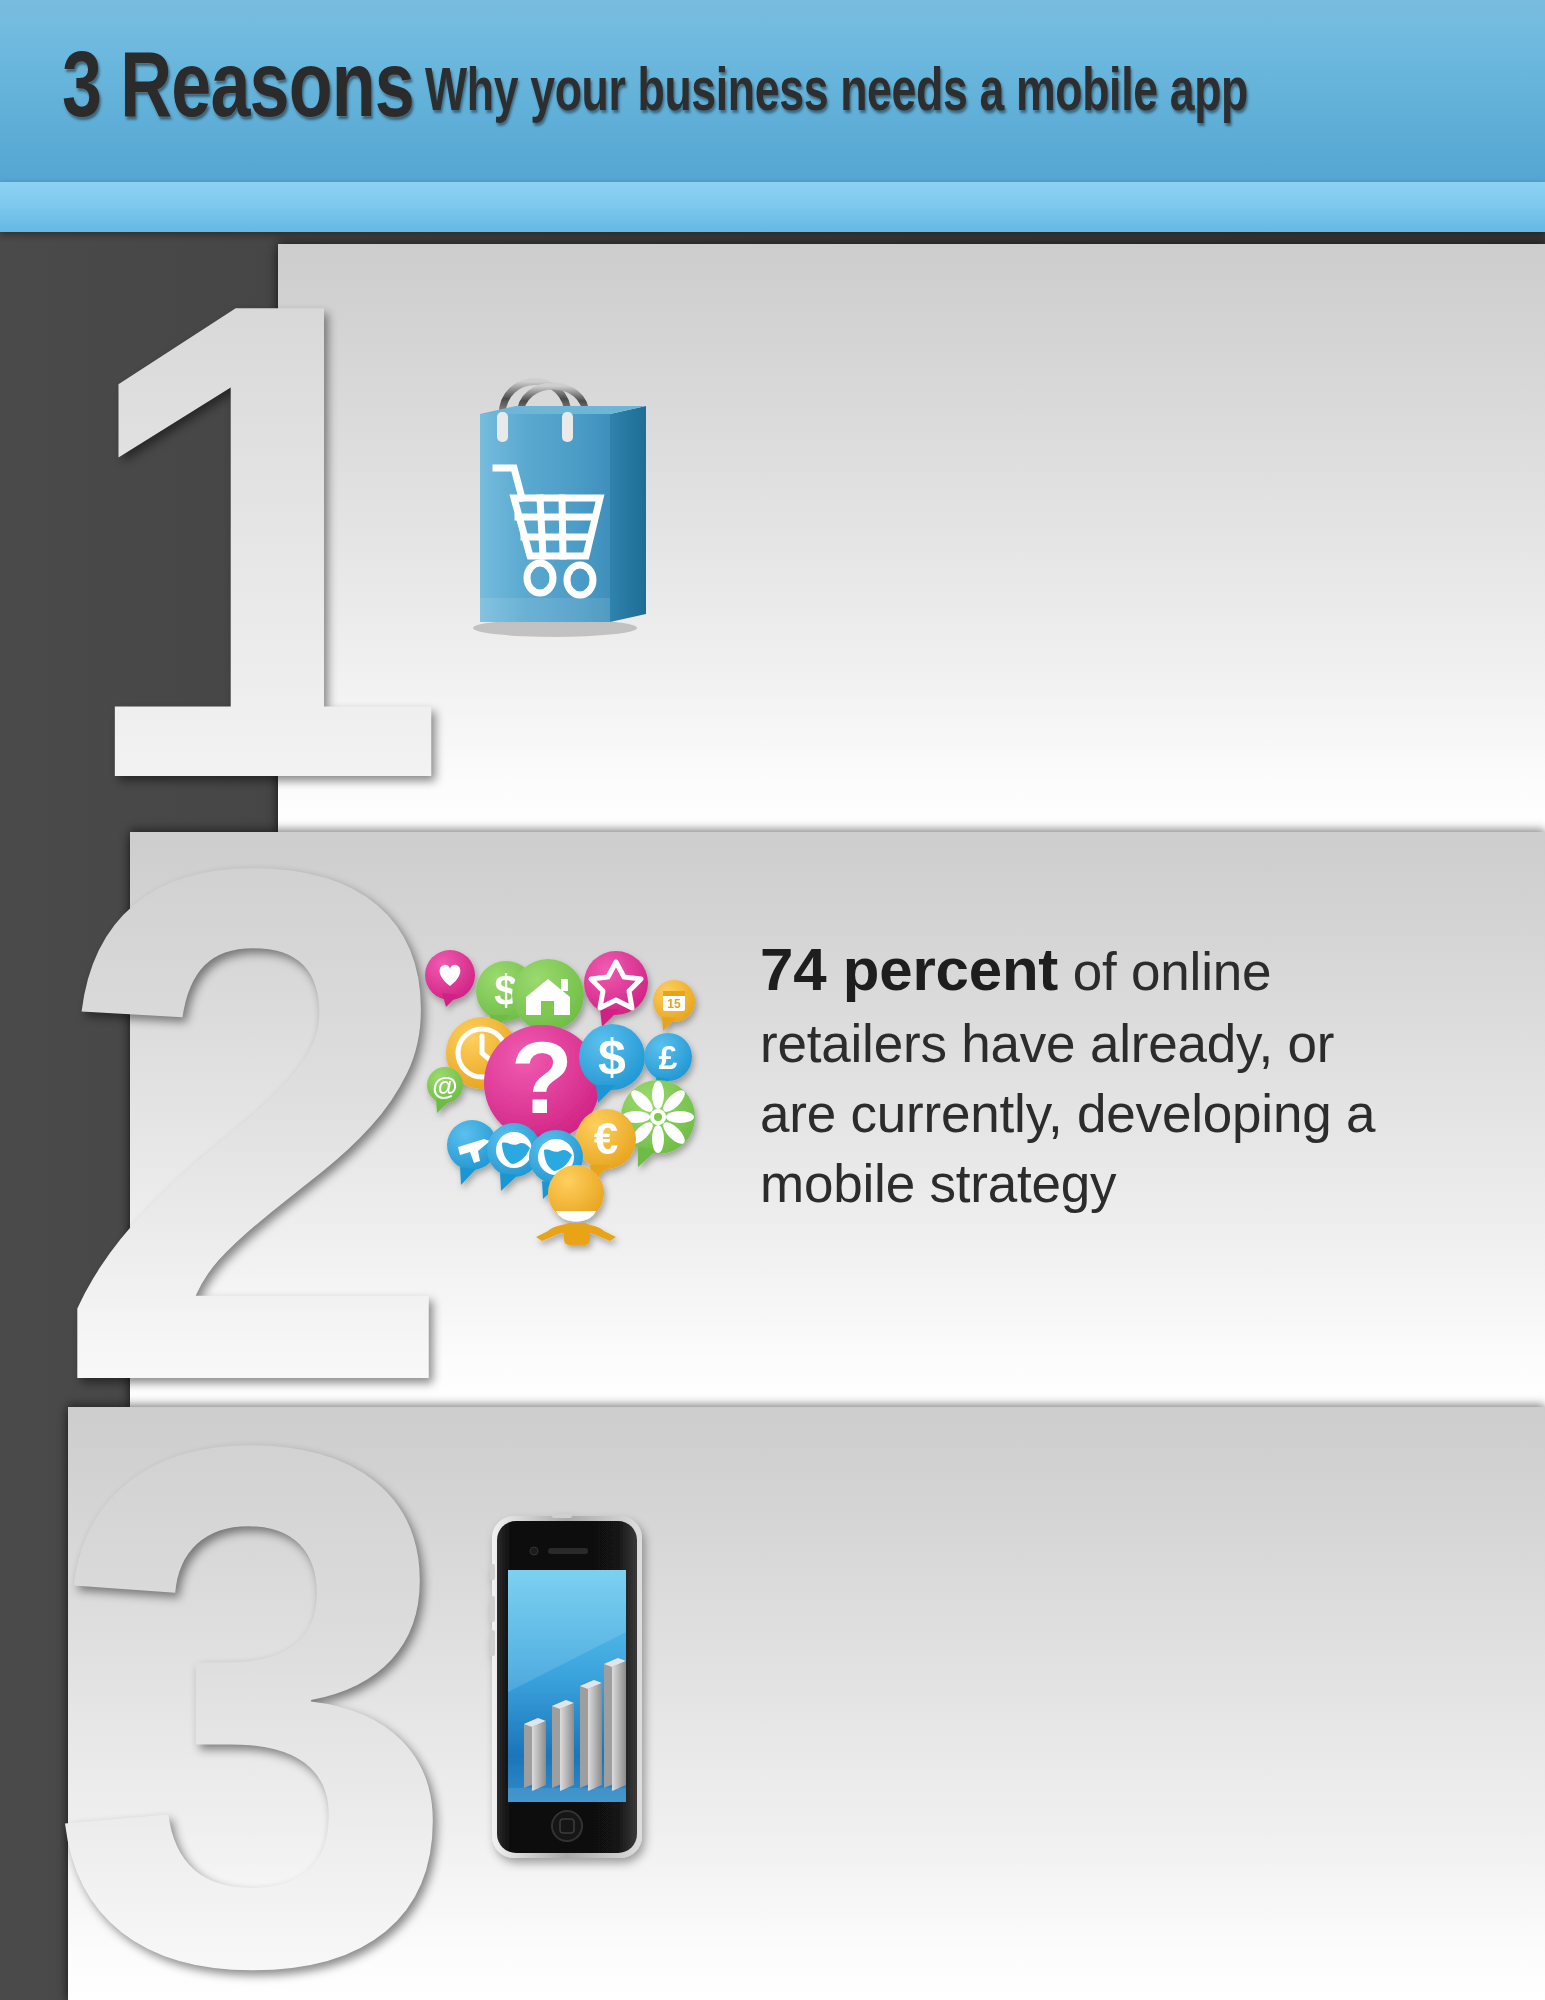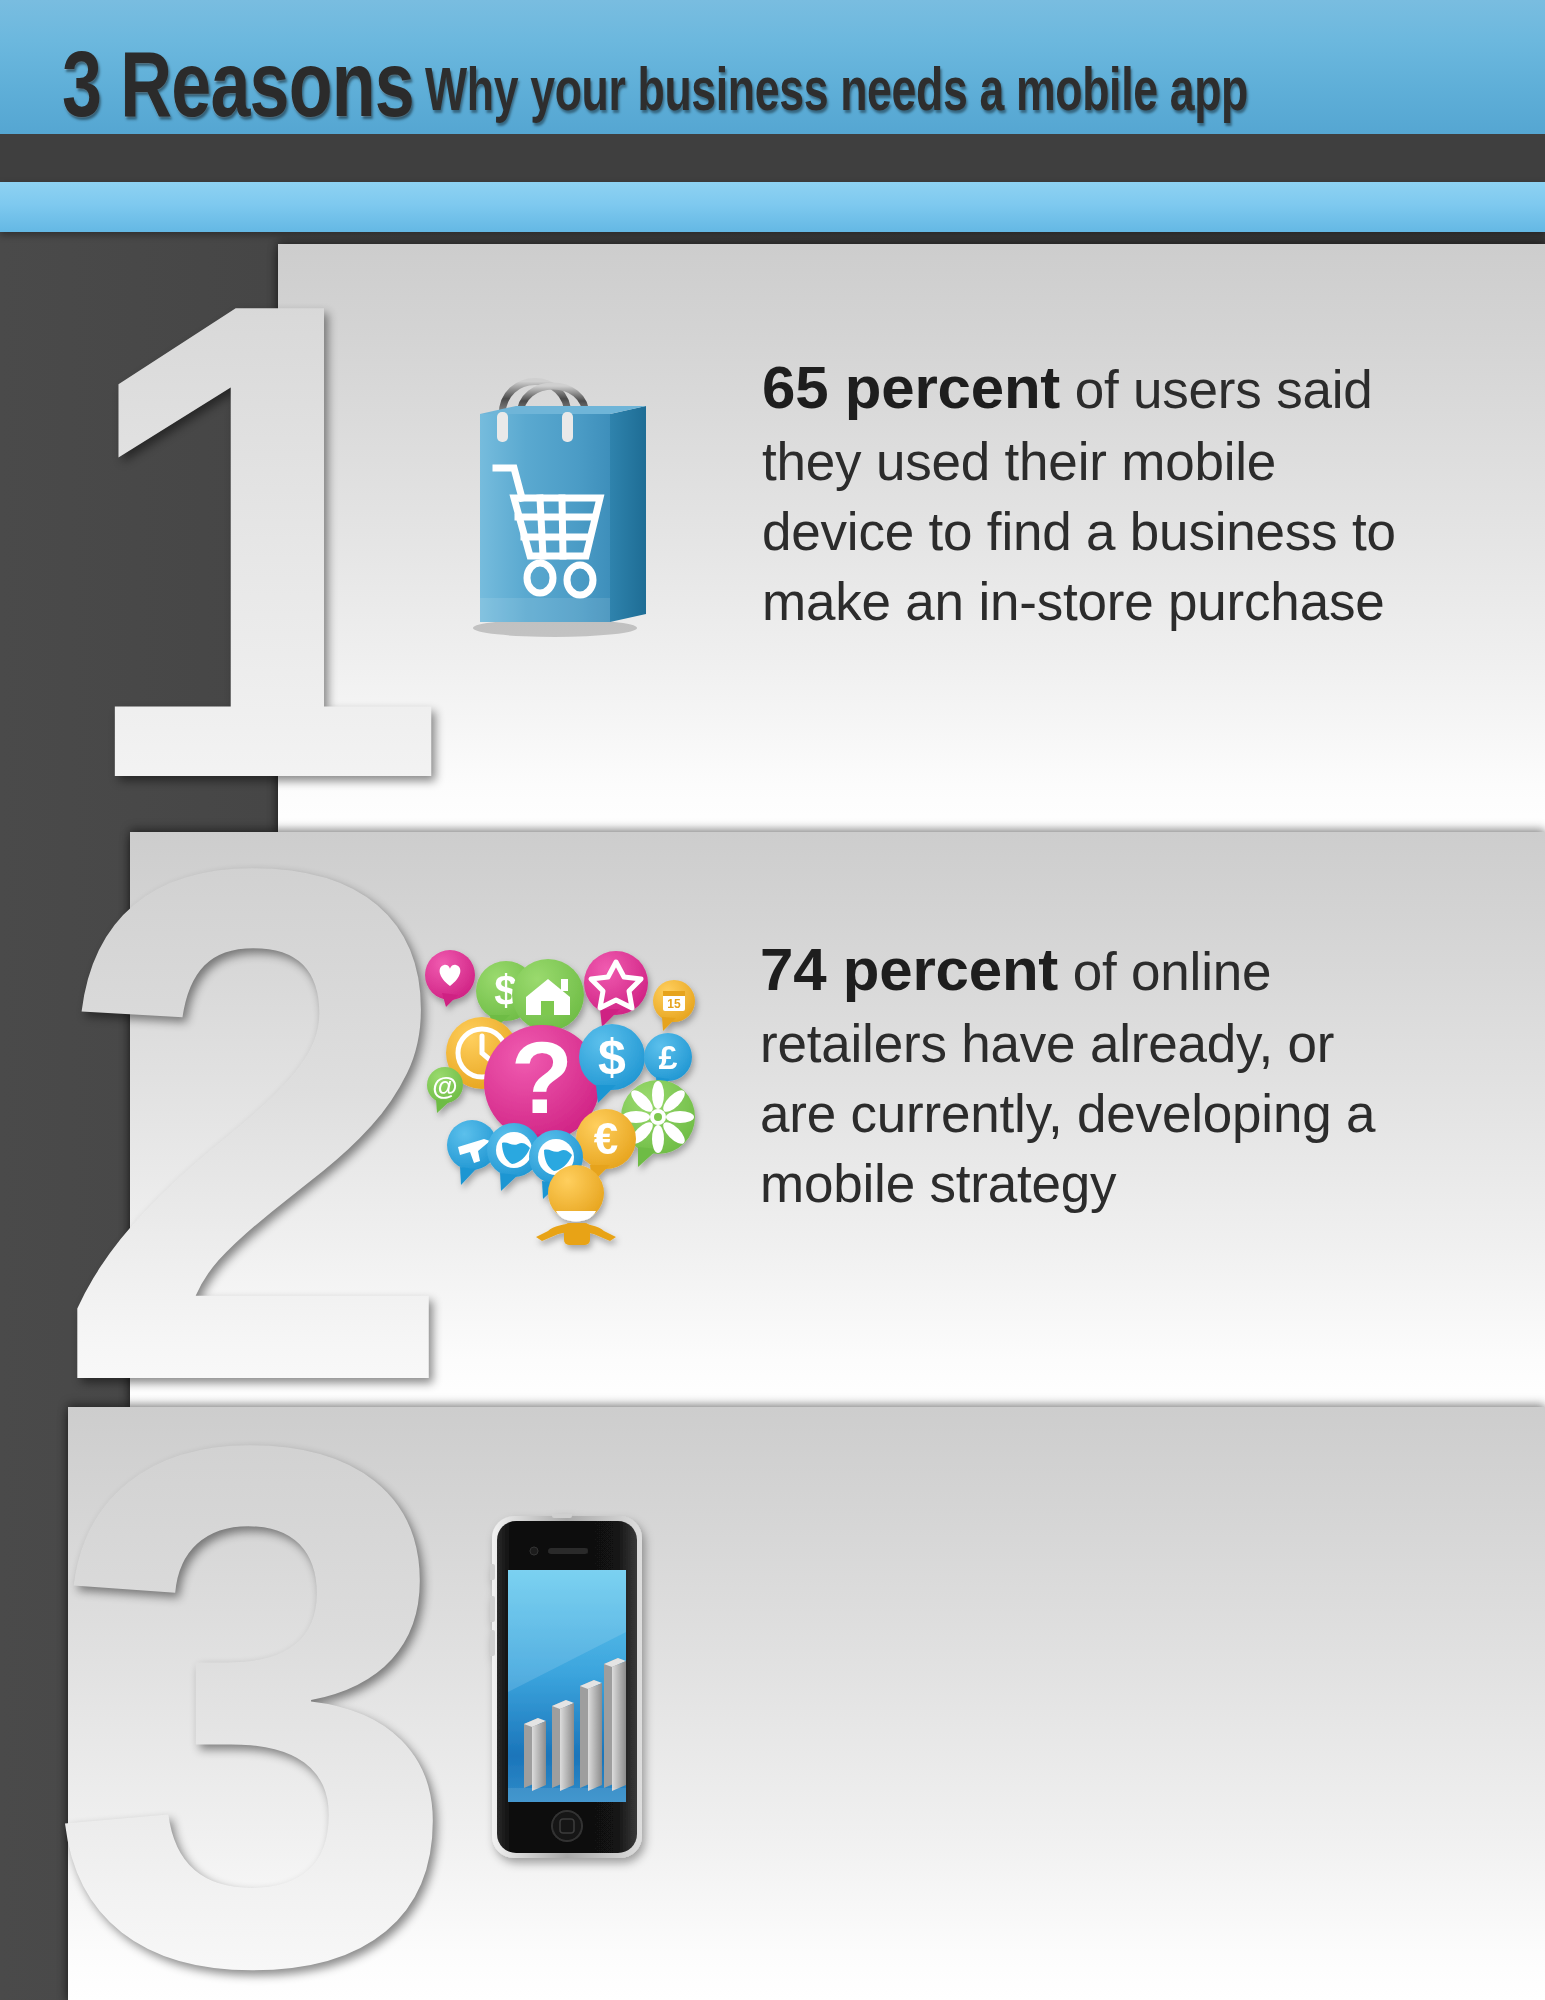--- a/index.html
+++ b/index.html
@@ -21,21 +21,21 @@
     height: 2000px;
     background: #3f3f3f;
     overflow: hidden;
   }
 
   
   .header {
     position: absolute;
     left: 0; top: 0;
     width: 1545px;
-    height: 134px;
+    height: 182px;
     background: linear-gradient(180deg, #79bde0 0%, #6cb8de 30%, #5fafd8 65%, #55a6d2 100%);
     overflow: hidden;
   }
   .header-strip {
     position: absolute;
     left: 0; top: 182px;
     width: 1545px;
     height: 50px;
     background: linear-gradient(180deg, #8ed2f2 0%, #7ec9ef 45%, #64b8e4 100%);
     box-shadow: 0 3px 7px rgba(0,0,0,0.35);
@@ -229,23 +229,20 @@
         <path d="M68 167 L144 167"></path>
         <path d="M74 187 L139 187"></path>
         <path d="M90 148 L93 206"></path>
         <path d="M112 148 L113 206"></path>
       </g>
       <ellipse cx="90" cy="228" rx="13" ry="15" fill="none" stroke="#ffffff" stroke-width="7"></ellipse>
       <ellipse cx="130" cy="230" rx="13" ry="15" fill="none" stroke="#ffffff" stroke-width="7"></ellipse>
     </svg>
   </div>
 
-  <div class="stat-text t1">
-    <span class="lead">65 percent</span><span> of users said they used their mobile device to find a business to make an in-store purchase</span>
-  </div>
 
   <div class="panel panel-2"></div>
   <div class="numeral numeral-2">2</div>
 
   <div class="illu cluster-wrap">
     <svg width="280" height="310" viewBox="0 0 280 310">
       <defs>
         <radialGradient id="gPink" cx="35%" cy="28%" r="80%">
           <stop offset="0%" stop-color="#f05bb0"></stop>
             <stop offset="100%" stop-color="#cf2183"></stop>

